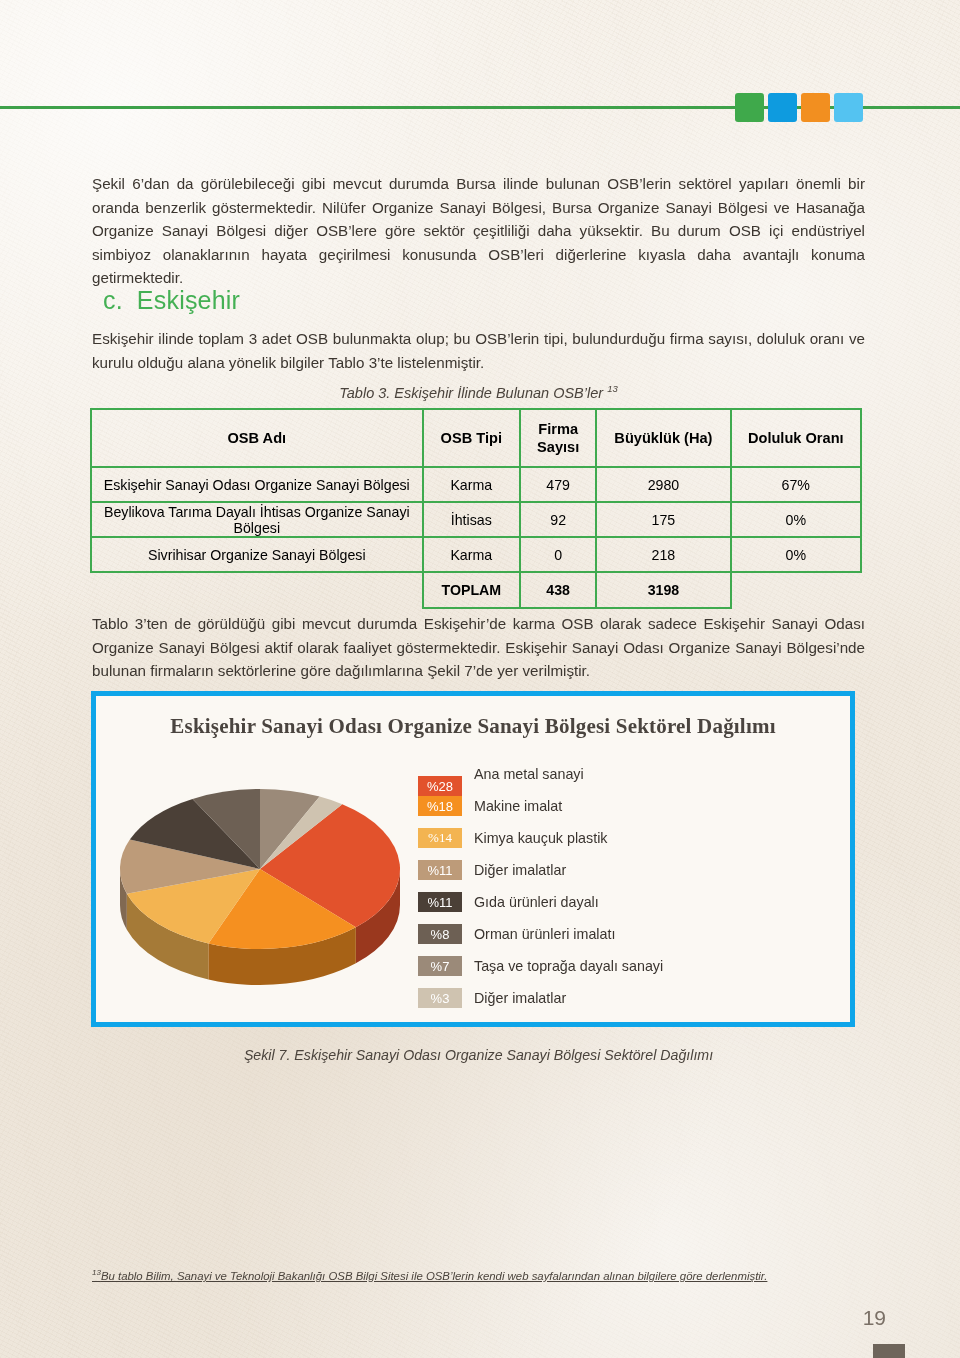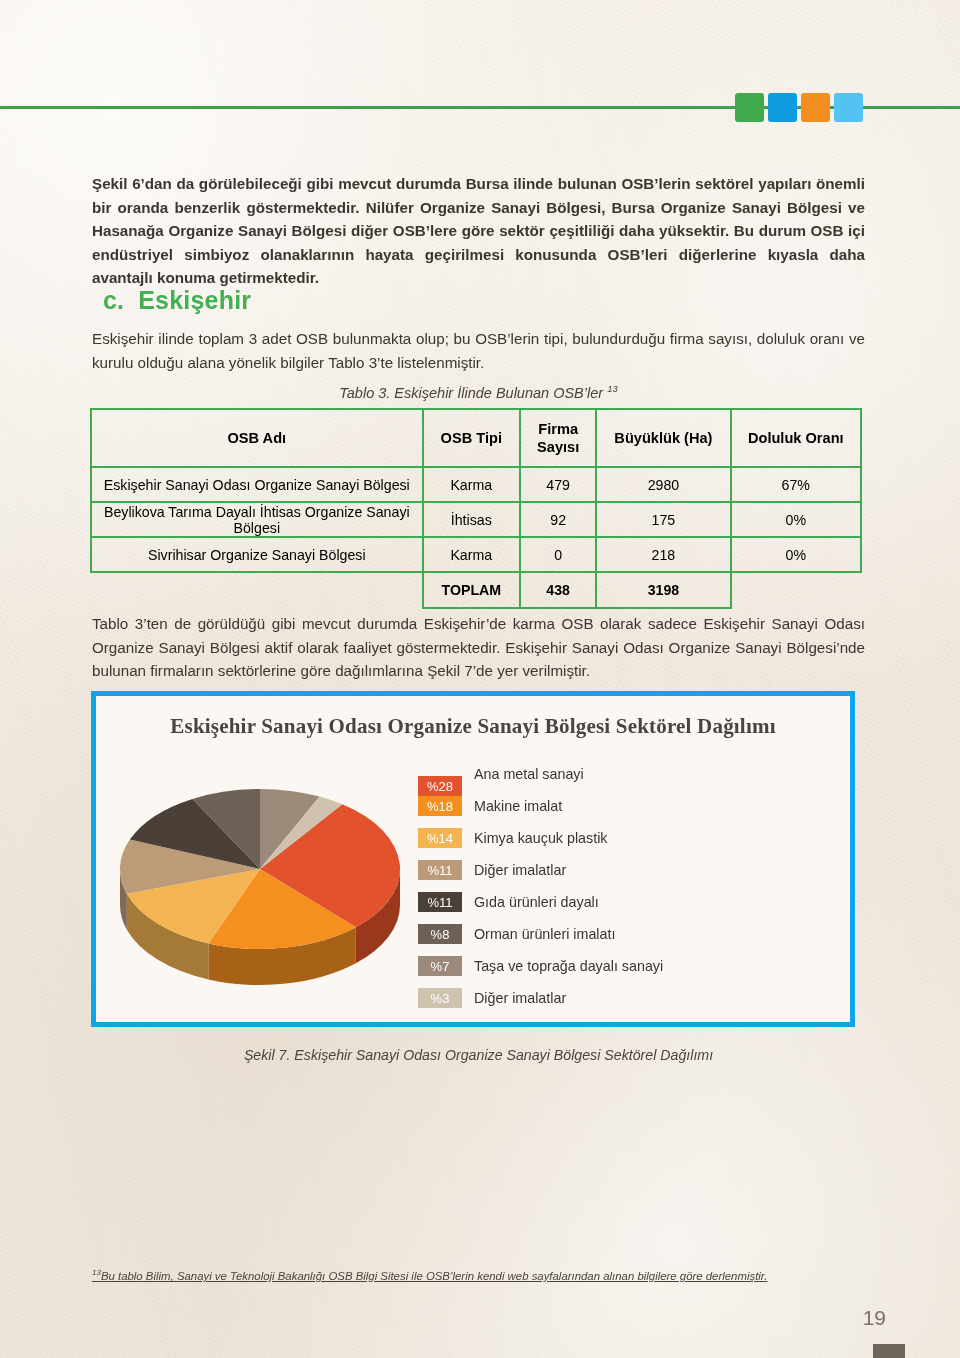--- a/index.html
+++ b/index.html
@@ -51,29 +51,29 @@
   }
 
   
   .para {
     position: absolute;
     font-size: 15.2px;
     line-height: 23.5px;
     color: #3c3630;
     text-align: justify;
   }
-  .para.p1 { left: 92px; top: 172px; width: 773px; font-weight: bold; }
+  .para.p1 { left: 92px; top: 172px; width: 773px; }
   .para.p2 { left: 92px; top: 327px; width: 773px; }
   .para.p3 { left: 92px; top: 612px; width: 773px; }
 
   .section-heading {
     position: absolute;
     left: 103px; top: 286px;
     font-size: 25px;
-    font-weight: bold;
+    font-weight: normal;
     color: #44b054;
     letter-spacing: 0.2px;
   }
   .section-heading .lt { margin-right: 14px; }
 
   .table-caption {
     position: absolute;
     left: 92px; top: 383px;
     width: 773px;
     text-align: center;
@@ -295,21 +295,21 @@
     <div class="legend" id="chart-legend">
         <div class="legend-row">
           <div class="legend-chip" style="background: rgb(226, 82, 44); margin-top: 24px;">%28</div>
           <div class="legend-label">Ana metal sanayi</div>
         </div>
         <div class="legend-row">
           <div class="legend-chip" style="background: rgb(245, 144, 32);">%18</div>
           <div class="legend-label">Makine imalat</div>
         </div>
         <div class="legend-row">
-          <div class="legend-chip" style="background: rgb(243, 180, 81);">%14</div>
+          <div class="legend-chip" style="background: rgb(243, 180, 81); font-family: Liberation Serif, serif;">%14</div>
           <div class="legend-label">Kimya kauçuk plastik</div>
         </div>
         <div class="legend-row">
           <div class="legend-chip" style="background: rgb(189, 155, 121);">%11</div>
           <div class="legend-label">Diğer imalatlar</div>
         </div>
         <div class="legend-row">
           <div class="legend-chip" style="background: rgb(75, 64, 55);">%11</div>
           <div class="legend-label">Gıda ürünleri dayalı</div>
         </div>

